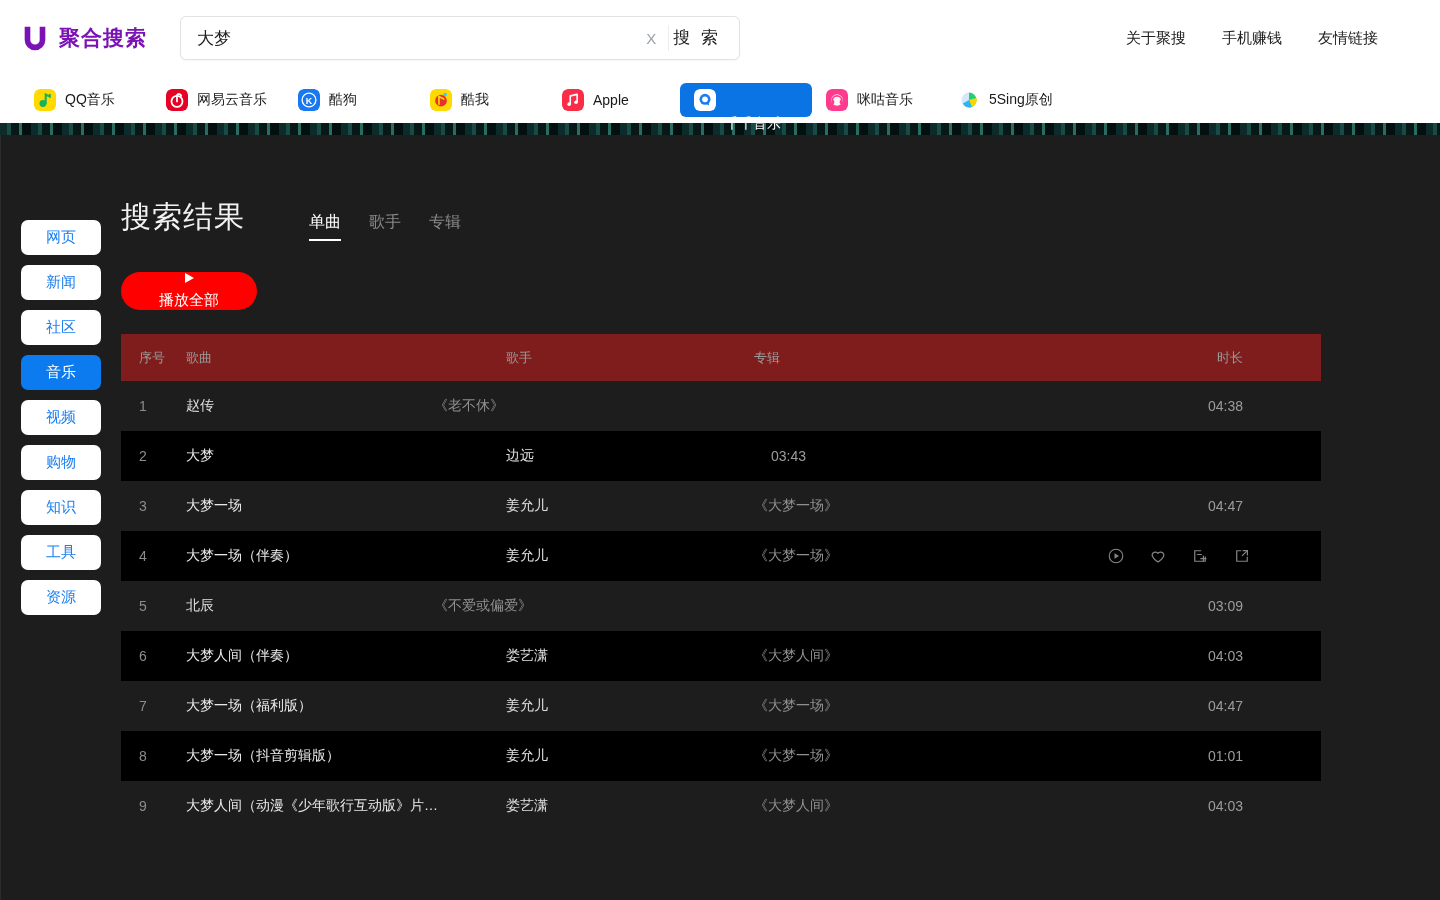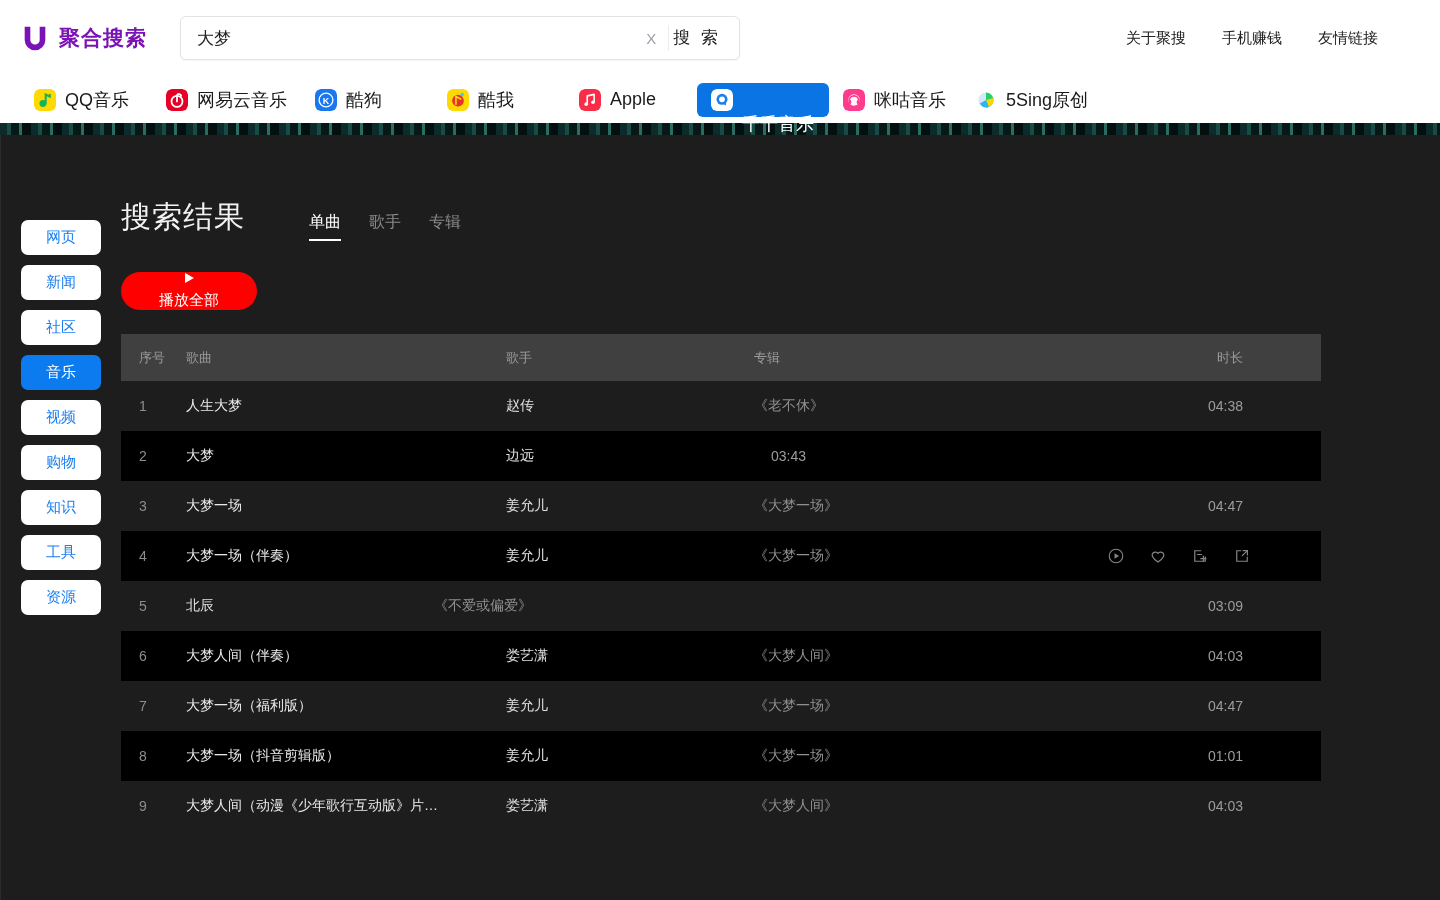--- a/index.html
+++ b/index.html
@@ -111,21 +111,21 @@
     gap:9px;
     height:34px;
     padding:0 14px;
     border-radius:6px;
     cursor:pointer;
     white-space:nowrap;
     min-width:132px;
   }
   .plat.active{ background:#0b74e5; }
   .plat-ico{ width:22px;height:22px;border-radius:6px;flex:0 0 auto;display:block; }
-  .plat-label{ font-size:18px;color:#1a1a1a; }
+  .plat-label{ font-size:14px;color:#1a1a1a; }
   .plat.active .plat-label{ color:#fff;margin-top:48px; }
 
   
   .hero{
     height:12px;
     width:100%;
     background:
       repeating-linear-gradient(90deg,
         #0d2b2a 0px,#0d2b2a 7px,
         #184b46 7px,#184b46 11px,
@@ -233,21 +233,21 @@
     width:1200px;
   }
   .trow{
     display:flex;
     align-items:center;
     height:50px;
     font-size:14px;
     position:relative;
   }
   .thead{
-    background:#404040;
+    background:#7f1d1d;
     color:#9a9a9a;
     height:47px;
     font-size:13px;
   }
   .c-num{ width:65px; padding-left:18px; color:#8d8d8d; flex:0 0 auto;}
   .c-song{ width:320px; color:#e9e9e9; flex:0 0 auto;
            white-space:nowrap; overflow:hidden; text-overflow:ellipsis; padding-right:12px;}
   .c-artist{ width:248px; color:#e0e0e0; flex:0 0 auto;
              white-space:nowrap; overflow:hidden; text-overflow:ellipsis; padding-right:12px;}
   .c-album{ flex:1 1 auto; color:#8f8f8f;
@@ -434,21 +434,20 @@
       <div class="trow thead">
         <div class="c-num">序号</div>
         <div class="c-song">歌曲</div>
         <div class="c-artist">歌手</div>
         <div class="c-album">专辑</div>
         <div class="c-dur">时长</div>
       </div>
 
       <div class="trow odd">
         <div class="c-num">1</div>
-        <div class="c-song">人生大梦</div>
         <div class="c-artist">赵传</div>
         <div class="c-album">《老不休》</div>
         <div class="c-dur">04:38</div>
       </div>
 
       <div class="trow even">
         <div class="c-num">2</div>
         <div class="c-song">大梦</div>
         <div class="c-artist">边远</div>
         <div class="c-dur">03:43</div>

